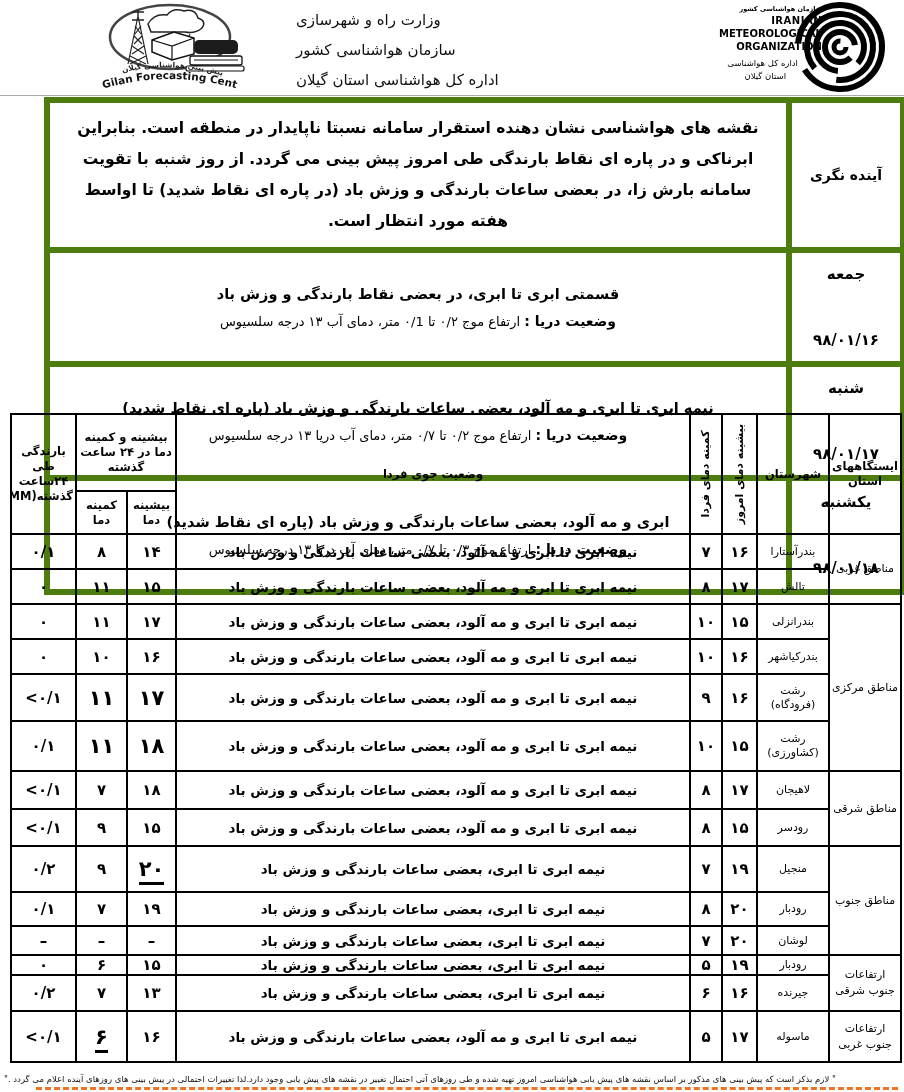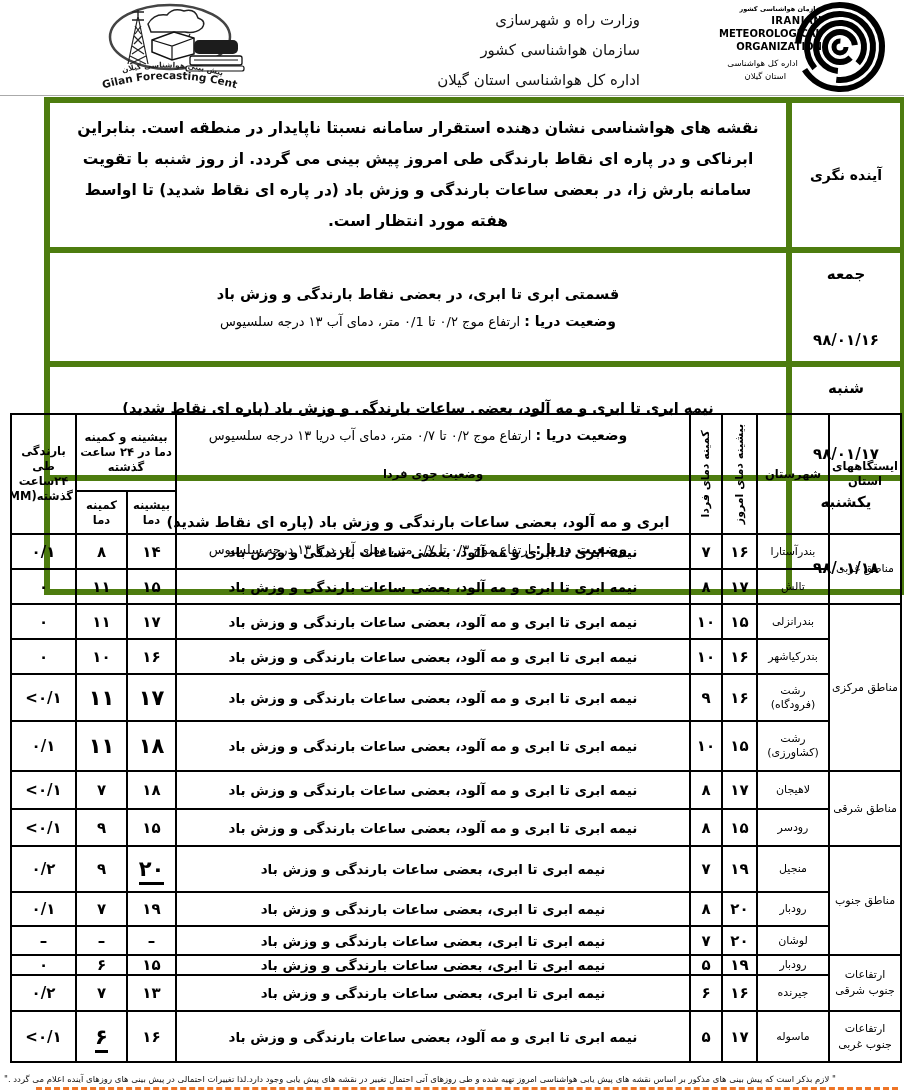--- a/index.html
+++ b/index.html
@@ -4,21 +4,21 @@
 <style>
   html,body { margin:0; padding:0; background:#e8e8e8; }
   .page {
     position:relative; width:904px; height:1092px; margin:0 auto;
     background:#ffffff; color:#000;
     font-family:"DejaVu Sans", sans-serif;
     overflow:hidden;
   }
   
   .masthead { position:absolute; top:0; left:0; width:904px; height:95px; border-bottom:1px solid #aaa; }
-  .masthead-text { position:absolute; left:304px; top:5px; width:336px; text-align:right; direction:rtl; }
+  .masthead-text { position:absolute; left:296px; top:5px; width:336px; text-align:left; direction:rtl; }
   .masthead-text div { font-size:15px; line-height:30px; color:#111; }
   .logo-left  { position:absolute; left:82px;  top:2px; width:176px; height:92px; }
   .logo-right { position:absolute; left:698px; top:0;   width:200px; height:94px; }
   
   table { border-collapse:collapse; table-layout:fixed; }
   .forecast { position:absolute; top:97px; left:44px; width:856px; direction:rtl; }
   .forecast td { border:6px solid #4d7c0f; vertical-align:middle; padding:8px; }
   .fc-label { width:114px; text-align:center; font-weight:bold; font-size:14px; }
   .fc-label .day-name { font-size:15px; line-height:26px; }
   .fc-label .day-date { font-size:15px; line-height:26px;margin-top:40px; }

